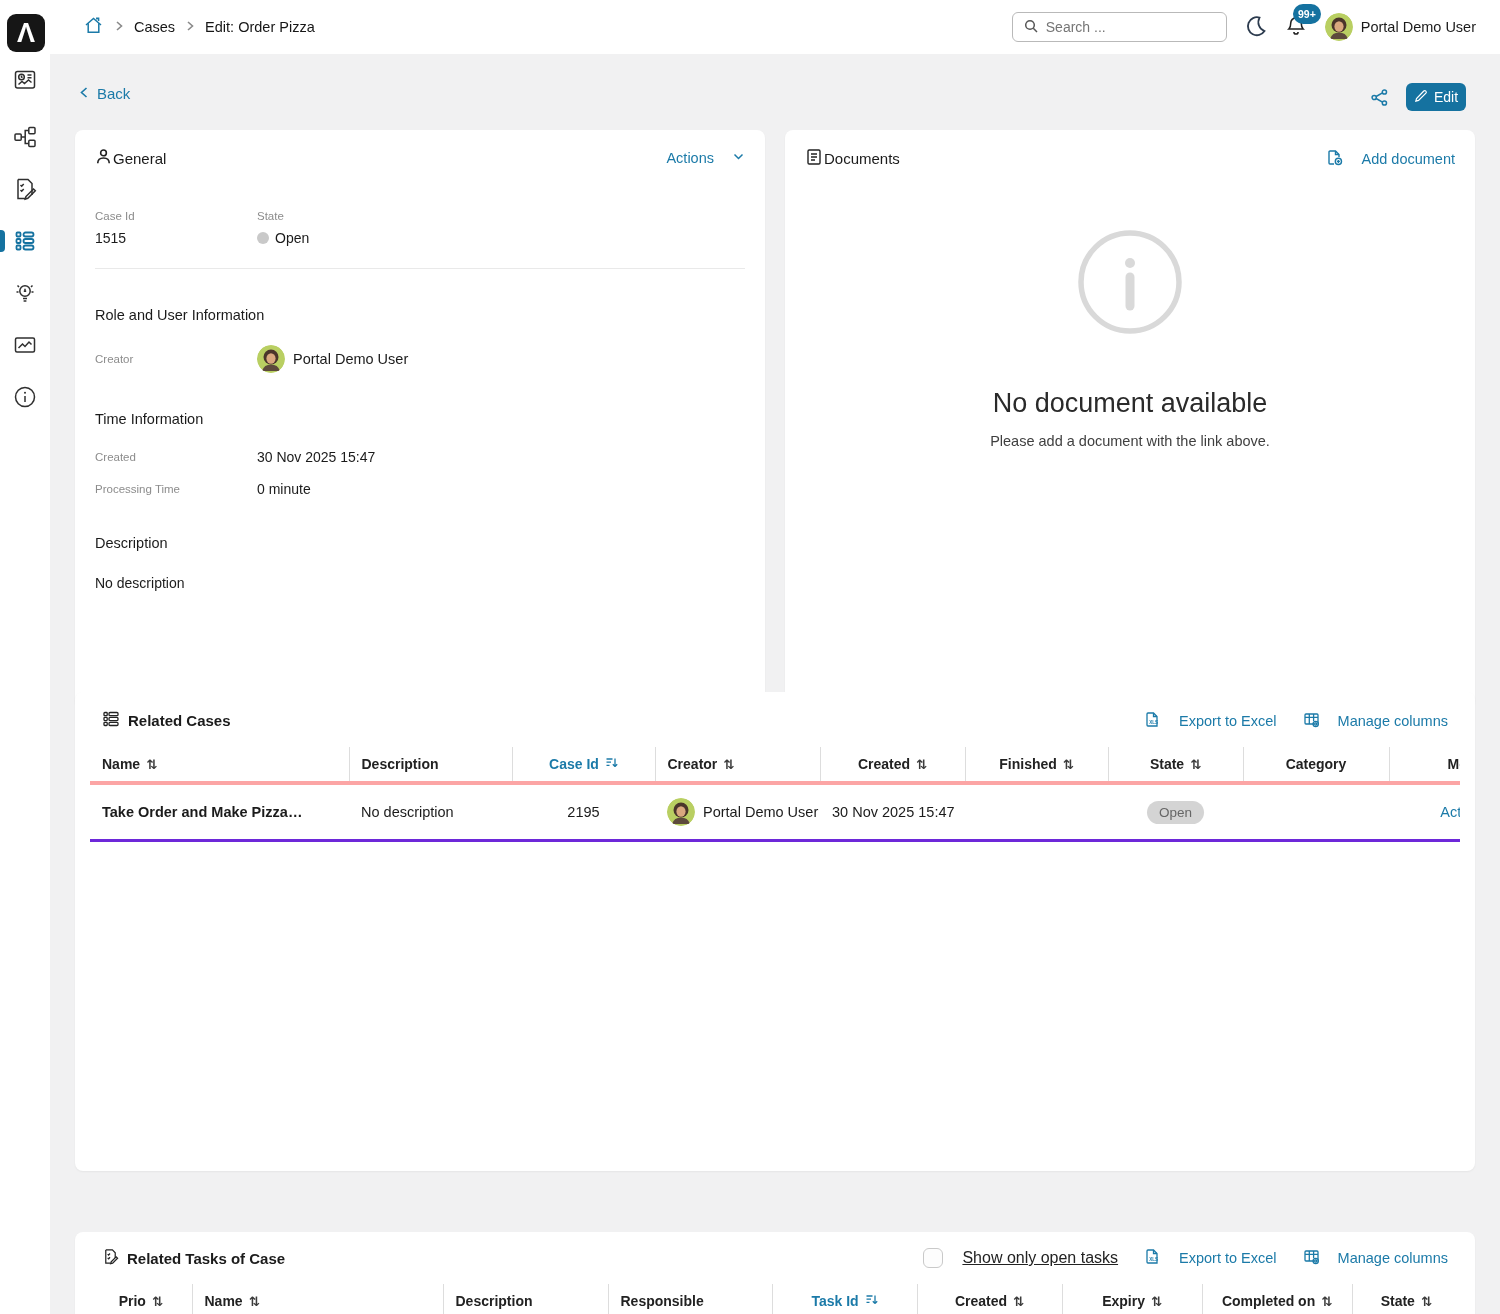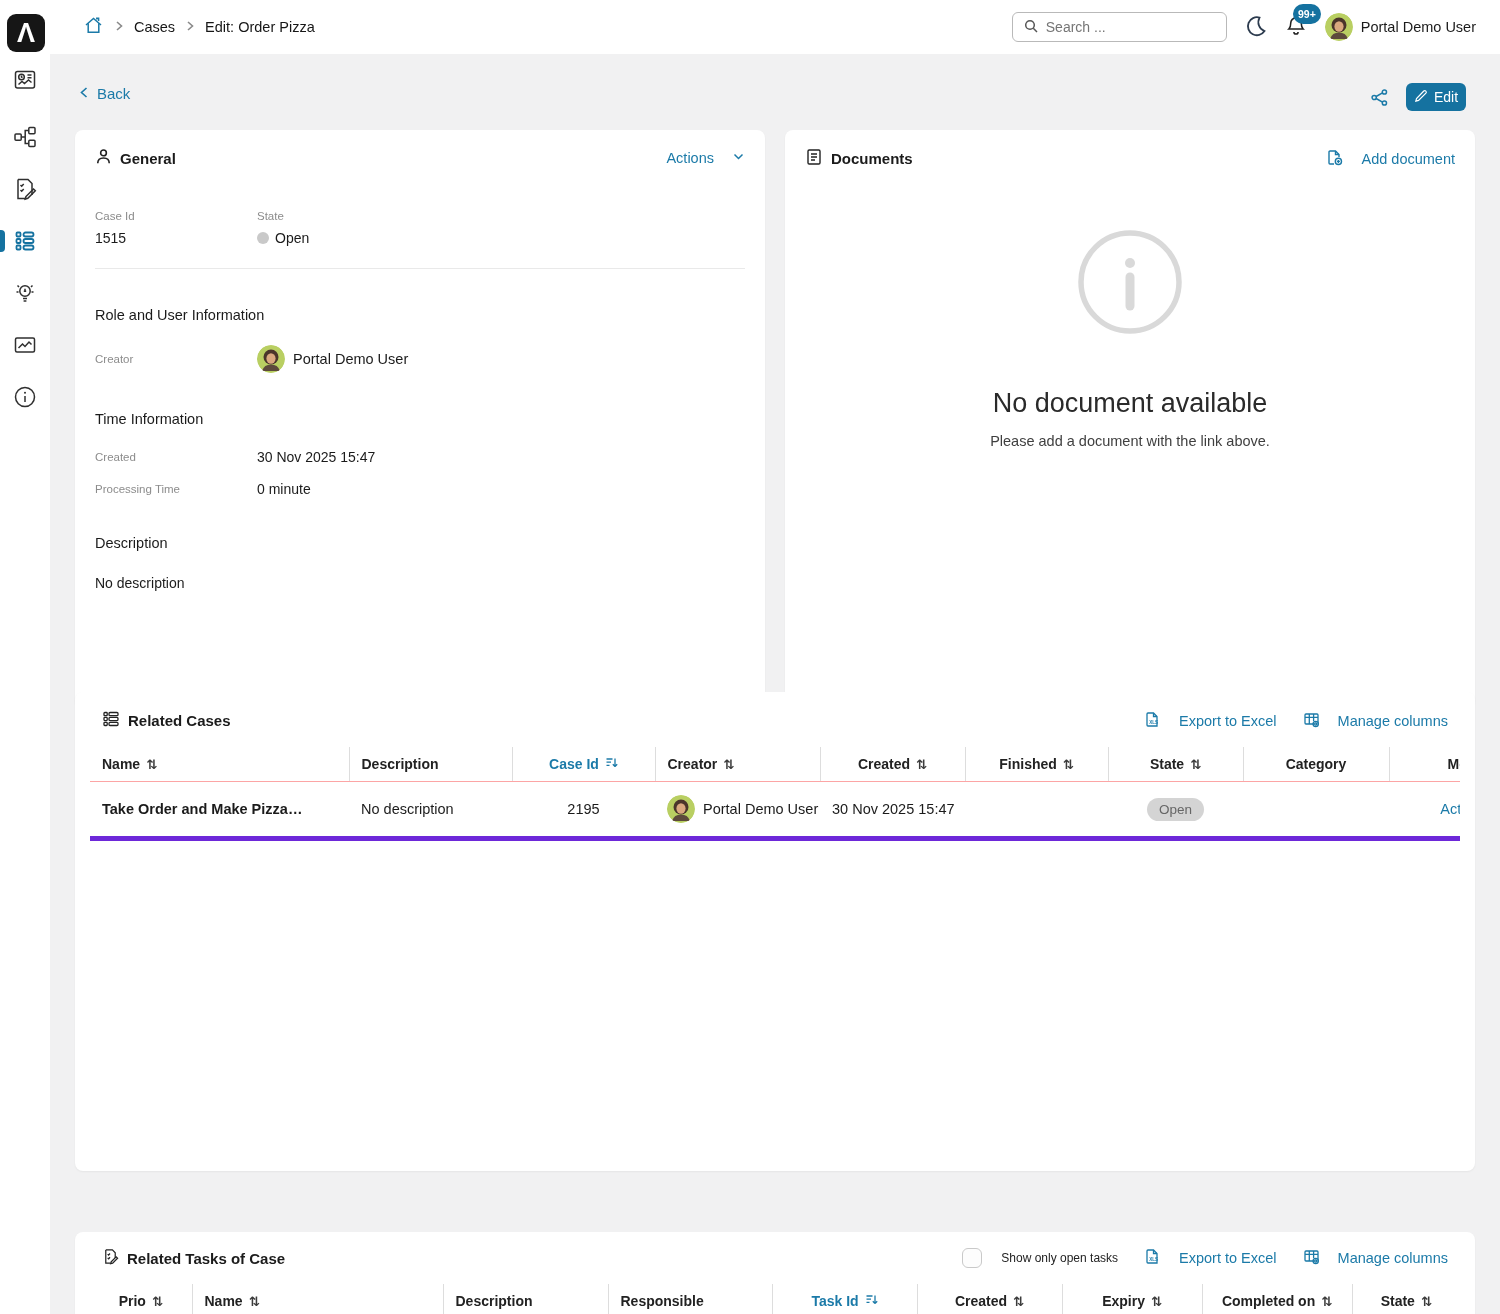--- a/index.html
+++ b/index.html
@@ -35,21 +35,21 @@
                color:#1b7aa8; font-size:15px; cursor:pointer; z-index:2; }
   .share-btn { position:absolute; left:1370px; top:88px; cursor:pointer; z-index:2; }
   .edit-btn { position:absolute; left:1406px; top:83px; width:60px; height:28px; background:#1572a0;
               border:none; border-radius:6px; color:#fff; font-size:14px; display:flex; align-items:center;
               justify-content:center; gap:6px; cursor:pointer; z-index:2; font-family:"Liberation Sans",sans-serif; }
   
   .card { position:absolute; background:#fff; border-radius:8px; box-shadow:0 1px 2px rgba(0,0,0,.05); }
   .card-general { left:75px; top:130px; width:690px; height:578px; padding:18px 20px; }
   .card-docs { left:785px; top:130px; width:690px; height:578px; padding:18px 20px; }
   .card-head { display:flex; align-items:center; justify-content:space-between; }
-  .card-title { display:flex; align-items:center; gap:8px; font-size:15px; font-weight:bold; }
+  .card-title { display:flex; align-items:center; gap:1px; font-size:15px; font-weight:normal; }
   .link { color:#1b7aa8; cursor:pointer; font-size:14.5px; display:flex; align-items:center; gap:18px; }
   .label { font-size:11.5px; color:#8c8c8c; }
   .value { font-size:14px; color:#1b1b1b; margin-top:8px; }
   .fieldgrid { display:flex; margin-top:42px; }
   .fieldcol1 { width:162px; }
   .state-val { display:flex; align-items:center; gap:6px; }
   .state-dot { width:12px; height:12px; border-radius:50%; background:#c9c9c9; }
   .divider { border-top:1px solid #e9e9e9; margin-top:22px; }
   .sec-title { font-size:14.5px; font-weight:normal; margin-top:38px; }
   .field-row { display:flex; align-items:center; margin-top:22px; }
@@ -63,34 +63,34 @@
   .empty-msg { font-size:14.5px; color:#3f3f3f; margin-top:14px; }
   
   .panel-cases { left:75px; top:692px; width:1400px; height:479px; padding:18px 15px; }
   .panel-tasks { left:75px; top:1232px; width:1400px; height:300px; padding:16px 15px; }
   .panel-head { display:flex; align-items:center; justify-content:space-between; padding:0 12px 0 12px; }
   .panel-title { display:flex; align-items:center; gap:8px; font-size:15px; font-weight:bold; }
   .panel-links { display:flex; align-items:center; gap:26px; }
   .tablewrap { width:1370px; overflow:hidden; margin-top:16px; }
   table { border-collapse:collapse; table-layout:fixed; }
   th { font-size:14px; font-weight:bold; color:#222; padding:9px 12px; white-space:nowrap;
-       border-left:1px solid #ddd; border-bottom:1px solid #fca5a5; }
+       border-left:1px solid #ddd; border-bottom:4px solid #fca5a5; }
   th:first-child { border-left:none; }
-  td { font-size:14.5px; padding:13px 12px; border-bottom:5px solid #6d28d9; white-space:nowrap;
+  td { font-size:14.5px; padding:13px 12px; border-bottom:3px solid #6d28d9; white-space:nowrap;
        overflow:hidden; }
   .sort { font-family:"DejaVu Sans", sans-serif; font-size:13px; color:#3c3c3c; margin-left:6px; }
   .th-inner { display:inline-flex; align-items:center; }
   .sorted-th { color:#1b7aa8; }
   .al { text-align:left; } .ac { text-align:center; }
   .cell-name { font-weight:bold; text-overflow:ellipsis; }
   .cell-creator { display:flex; align-items:center; gap:8px; }
   .state-badge { display:inline-block; background:#d4d4d4; color:#666; border-radius:13px;
                  padding:4px 12px; font-size:13.5px; }
   .checkbox { width:20px; height:20px; border:1.5px solid #c9c9c9; border-radius:6px; background:#fdfdfd; cursor:pointer; }
-  .show-open { display:flex; align-items:center; gap:19px; font-size:12px; color:#222; }
+  .show-open { display:flex; align-items:center; gap:19px; font-size:16px; color:#222;text-decoration:underline; }
 </style>
 </head>
 <body>
 
 <div class="topbar"></div>
 
 <div class="sidebar">
   <div class="active-pill"></div>
   <div class="side-item" style="top:67px">
     <span><svg width="26" height="26" viewBox="0 0 26 26" fill="none" stroke="#2f2f2f" stroke-width="1.5">

